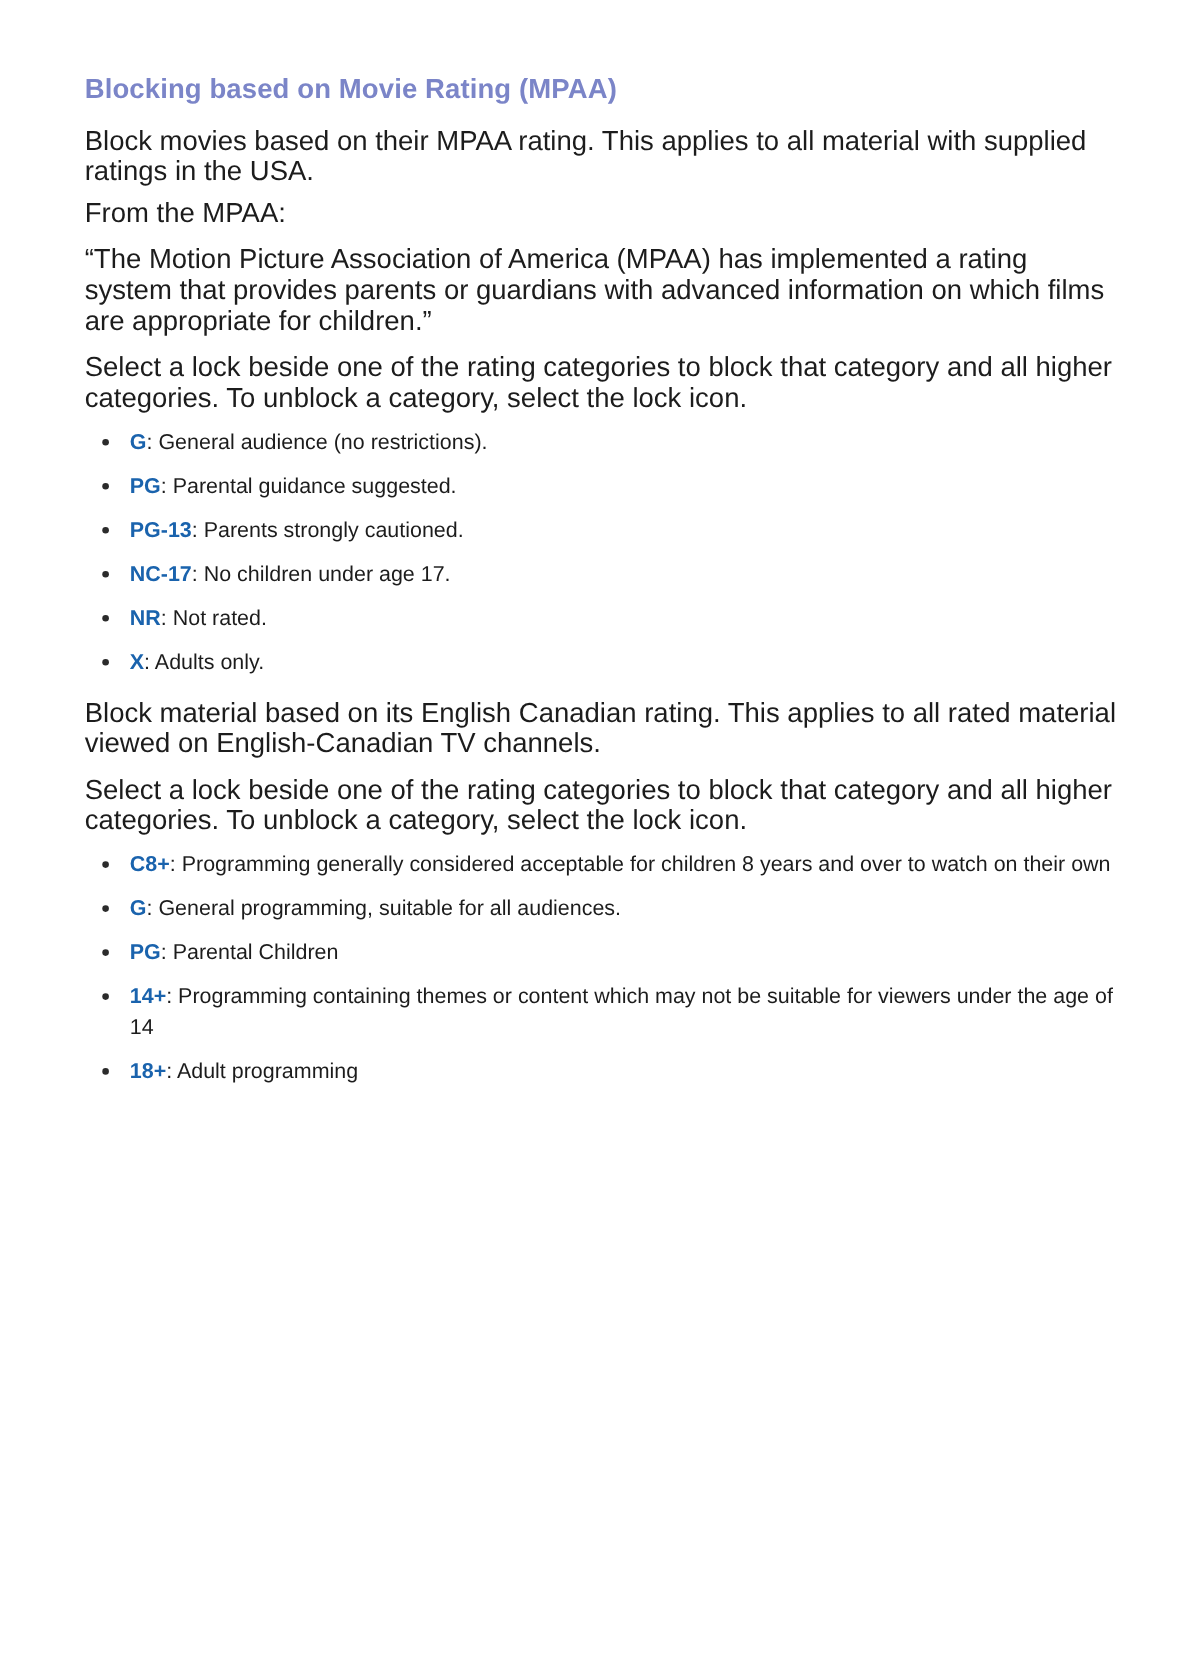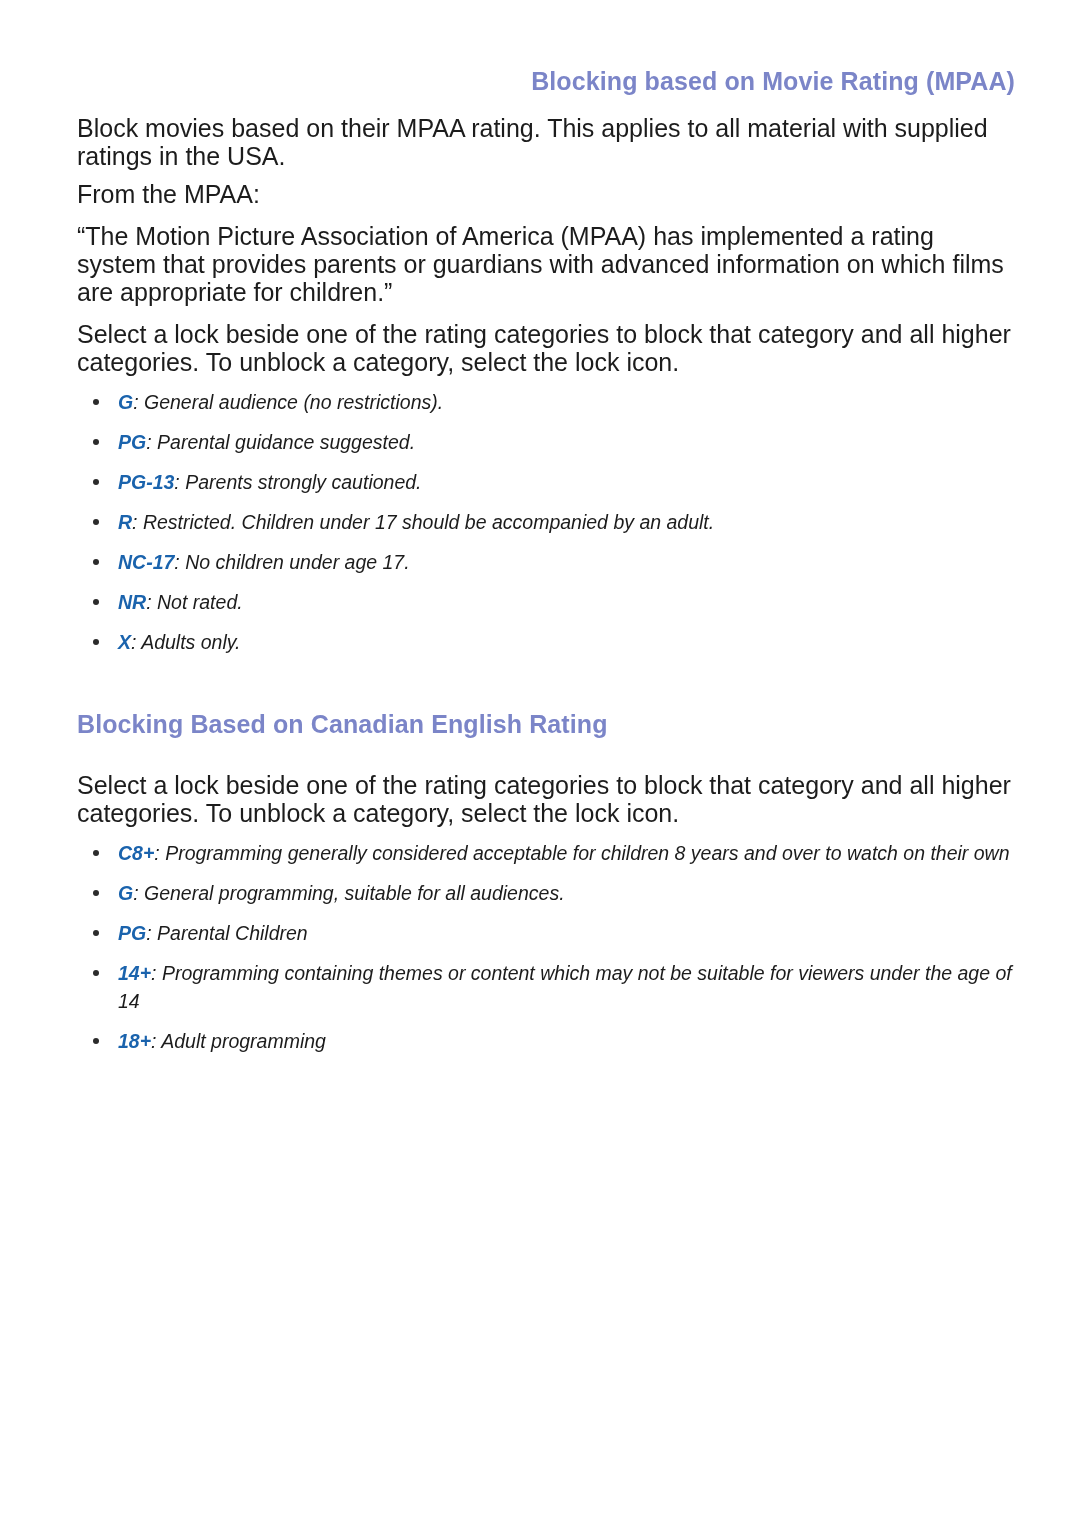--- a/index.html
+++ b/index.html
@@ -26,21 +26,21 @@
 
   .section-heading {
     color: #7b85c8;
     font-size: 25px;
     font-weight: bold;
     letter-spacing: 0.1px;
     line-height: 30px;
     margin: 0;
   }
 
-  .sec1-heading { padding-top: 66px; text-align: right; }
+  .sec1-heading { padding-top: 66px; }
   .sec2-heading { padding-top: 53px; }
 
   .para {
     color: #1c1c1c;
     font-size: 25px;
     line-height: 28px;
     margin: 0;
     max-width: 942px;
   }
 
@@ -60,21 +60,20 @@
   }
 
   ul.rating-list li {
     position: relative;
     color: #1c1c1c;
     font-size: 19.5px;
     line-height: 28px;
     padding-left: 41px;
     margin-top: 12px;
     max-width: 940px;
-    font-style: italic;
   }
 
   ul.rating-list li:first-child {
     margin-top: 0;
   }
 
   ul.rating-list li .bullet-dot {
     position: absolute;
     left: 16px;
     top: 11px;
@@ -133,44 +132,39 @@
       <span class="code">PG</span><span class="codesep">:</span>
       <span class="desc">Parental guidance suggested.</span>
     </li>
     <li>
       <span class="bullet-dot"></span>
       <span class="code">PG-13</span><span class="codesep">:</span>
       <span class="desc">Parents strongly cautioned.</span>
     </li>
     <li>
       <span class="bullet-dot"></span>
-      <span class="code">R</span><span class="codesep">:</span>
-      <span class="desc">Restricted. Children under 17 should be accompanied by an adult.</span>
-    </li>
-    <li>
-      <span class="bullet-dot"></span>
       <span class="code">NC-17</span><span class="codesep">:</span>
       <span class="desc">No children under age 17.</span>
     </li>
     <li>
       <span class="bullet-dot"></span>
       <span class="code">NR</span><span class="codesep">:</span>
       <span class="desc">Not rated.</span>
     </li>
     <li>
       <span class="bullet-dot"></span>
       <span class="code">X</span><span class="codesep">:</span>
       <span class="desc">Adults only.</span>
     </li>
   </ul>
 
-  <h1 class="section-heading sec2-heading">Blocking Based on Canadian English Rating</h1>
 
   <div class="gap-18"></div>
 
+  <p class="para">Block material based on its English Canadian rating. This applies to all rated material viewed on English-Canadian TV channels.</p>
 
   <div class="gap-14"></div>
 
   <p class="para">Select a lock beside one of the rating categories to block that category and all higher categories. To unblock a category, select the lock icon.</p>
 
   <div class="gap-12"></div>
 
   <ul class="rating-list">
     <li>
       <span class="bullet-dot"></span>

